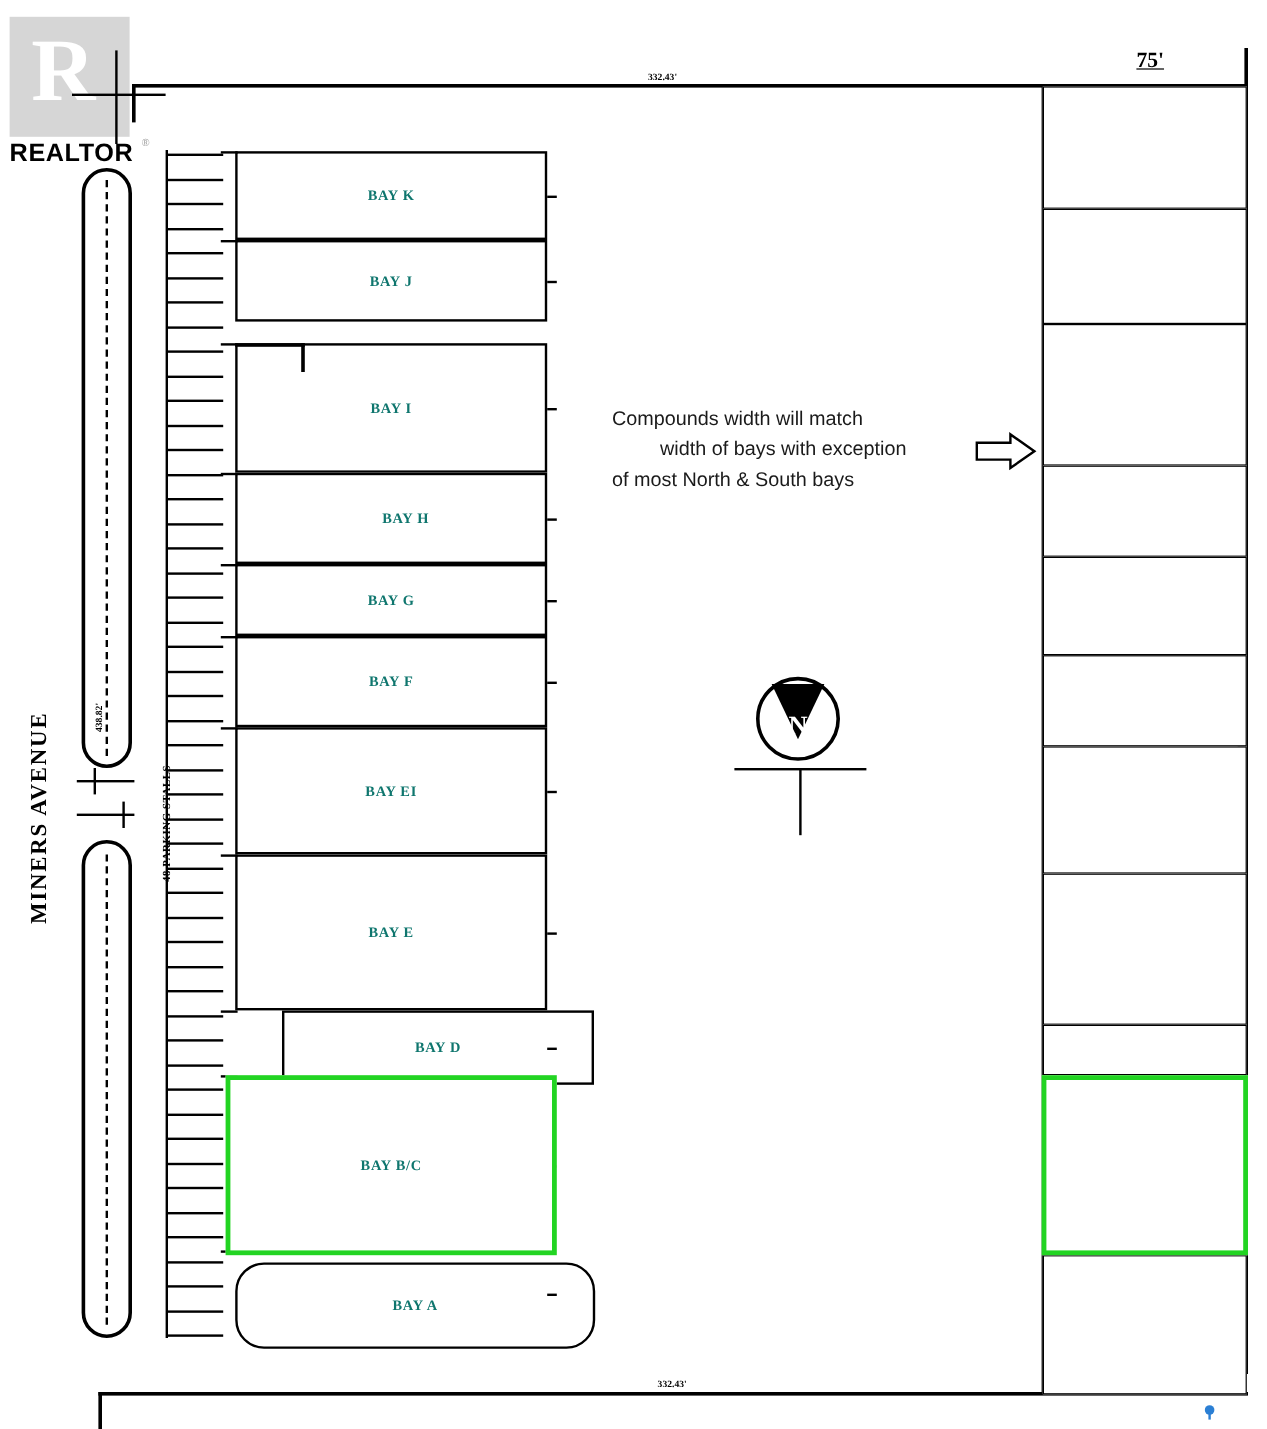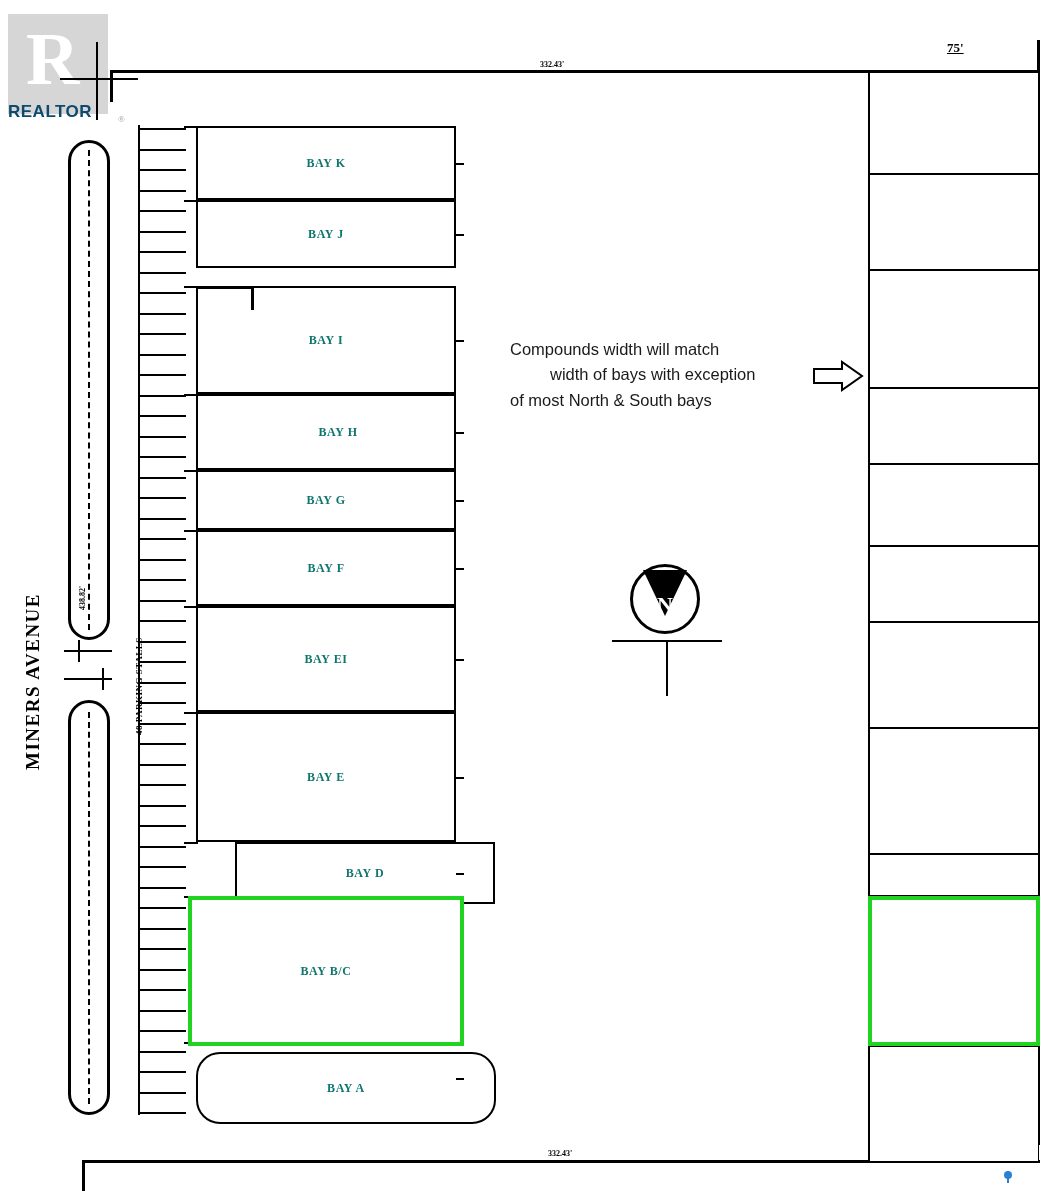--- a/index.html
+++ b/index.html
@@ -34,26 +34,26 @@
     position: absolute;
     left: 18px; top: 8px;
     font-family: "Liberation Serif", serif;
     font-size: 74px;
     font-weight: bold;
     color: #ffffff;
     line-height: 1;
   }
   .watermark .wm-text {
     position: absolute;
-    left: 0; top: 88px;
+    left: 0; top: 102px;
     font-family: "Liberation Sans", sans-serif;
-    font-size: 17px;
+    font-size: 21px;
     font-weight: bold;
     letter-spacing: 0.5px;
-    color: #0c4a6e;
+    color: #000000;
   }
   .watermark .wm-reg {
     position: absolute;
     left: 110px; top: 100px;
     font-size: 9px;
     color: #9a9a9a;
   }
 
   
   .ln {
@@ -101,21 +101,21 @@
     position: absolute;
     font-family: "Liberation Serif", serif;
     font-size: 8px;
     font-weight: bold;
     color: #000000;
     white-space: nowrap;
   }
   .dim-75 {
     position: absolute;
     font-family: "Liberation Serif", serif;
-    font-size: 13px;
+    font-size: 18px;
     font-weight: bold;
     color: #000000;
     text-decoration: underline;
   }
   .vert-label {
     position: absolute;
     font-family: "Liberation Serif", serif;
     font-weight: bold;
     color: #000000;
     white-space: nowrap;

